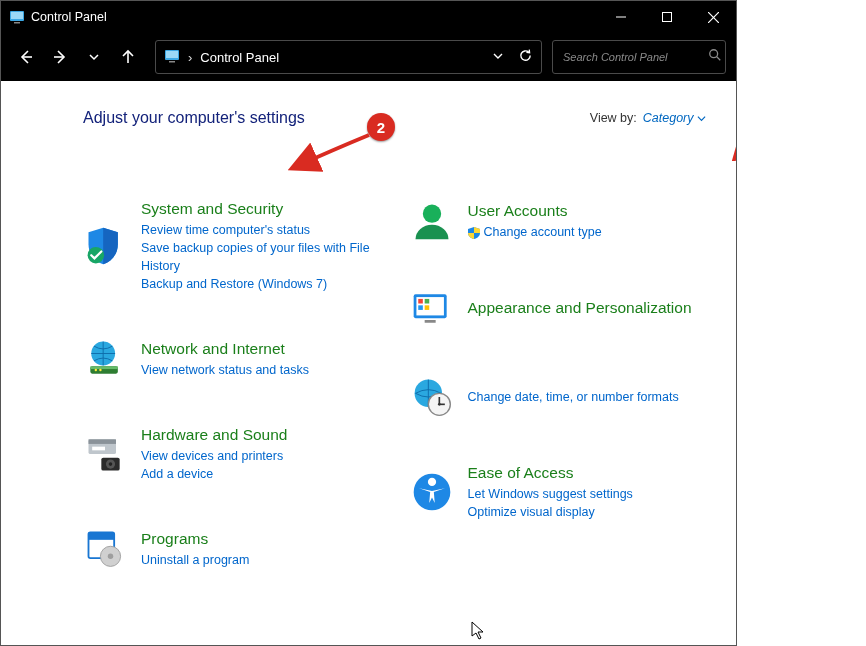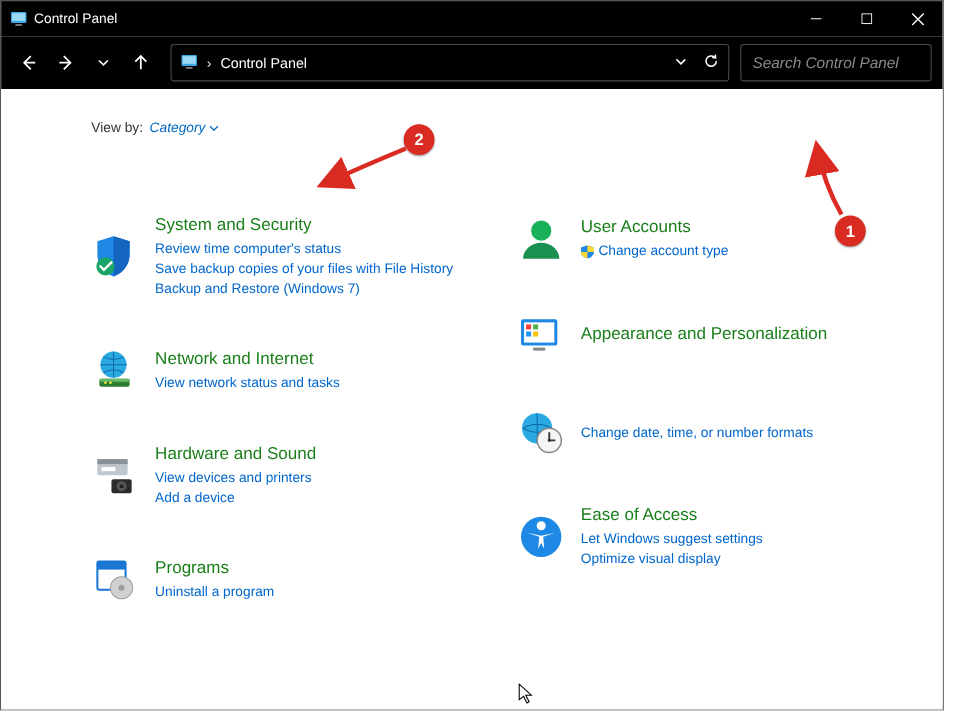--- a/index.html
+++ b/index.html
@@ -1,27 +1,27 @@
 <!DOCTYPE html>
 <html><head>
 <meta charset="utf-8">
 <style>
   html, body { margin:0; padding:0; font-family: "Segoe UI", Arial, sans-serif; background:#fff; }
-  .window { width:858px; height:646px; background:#fff; position:relative; overflow:hidden; box-sizing:border-box; border:1px solid #555;}
+  .window { width:737px; height:646px; background:#fff; position:relative; overflow:hidden; box-sizing:border-box; border:1px solid #555;}
   .titlebar { background:#000; color:#fff; height:32px; display:flex; align-items:center; justify-content:space-between; padding-left:8px;}
   .titlebar-left { display:flex; align-items:center; gap:6px; font-size:12.5px; }
   .titlebar-icon svg { display:block; }
   .win-controls { display:flex; height:100%; }
   .win-btn { width:46px; display:flex; align-items:center; justify-content:center; color:#fff;}
   .navbar { background:#000; height:48px; display:flex; align-items:center; padding:0 10px; gap:4px;}
   .nav-icon-btn { width:30px; height:30px; display:flex; align-items:center; justify-content:center; color:#fff; }
   .addressbar { flex:1; margin:0 6px 0 8px; height:32px; border:1px solid #4a4a4a; border-radius:3px; display:flex; align-items:center; padding:0 8px; color:#fff; font-size:13px; gap:8px;}
   .addressbar .addr-actions { margin-left:auto; display:flex; gap:14px; align-items:center;}
   .searchbox { width:156px; height:32px; border:1px solid #4a4a4a; border-radius:3px; display:flex; align-items:center; padding:0 8px; color:#8a8a8a;}
-  .searchbox input { flex:1; background:transparent; border:none; outline:none; color:#ccc; font-size:14px; font-style:italic;}
+  .searchbox input { flex:1; background:transparent; border:none; outline:none; color:#ccc; font-size:11px; font-style:italic;}
   .searchbox input::placeholder { color:#8a8a8a; }
   .content { position:absolute; top:80px; left:0; right:0; bottom:0; background:#fff; padding:28px 30px 0 82px; box-sizing:border-box;}
   .heading-row { display:flex; justify-content:space-between; align-items:center; margin-bottom:28px; margin-left:0;}
   .heading { color:#13227a; font-size:16px; }
   .viewby { font-size:12.5px; color:#333; display:flex; align-items:flex-start; gap:6px;}
   .viewby .link { color:#0067c0;font-style:italic; }
   .columns { display:flex; gap:30px;}
   .col { flex:1; }
   .category { display:flex; gap:14px; margin-bottom:18px; align-items:center;margin-top:44px;}
   .cat-icon { width:44px; height:44px; flex:0 0 44px; display:flex; align-items:center; justify-content:center;}
@@ -120,20 +120,21 @@
       <input placeholder="Search Control Panel" style="">
       <span><svg width="14" height="14" viewBox="0 0 16 16">
             <circle cx="6.5" cy="6.5" r="4.5" fill="none" stroke="#8a8a8a" stroke-width="1.5"></circle>
             <line x1="10" y1="10" x2="14" y2="14" stroke="#8a8a8a" stroke-width="1.5"></line>
           </svg></span>
     </div>
   </div>
 
   <div class="content">
     <div class="heading-row">
+      <div class="heading">Adjust your computer's settings</div>
       <div class="viewby">
         <span>View by:</span>
         <span class="link">
           <span>Category</span>
           <svg width="9" height="9" viewBox="0 0 10 10" style="vertical-align:middle">
               <path d="M1 3 L5 7 L9 3" fill="none" stroke="#0067c0" stroke-width="1.3"></path>
             </svg>
         </span>
       </div>
     </div>

